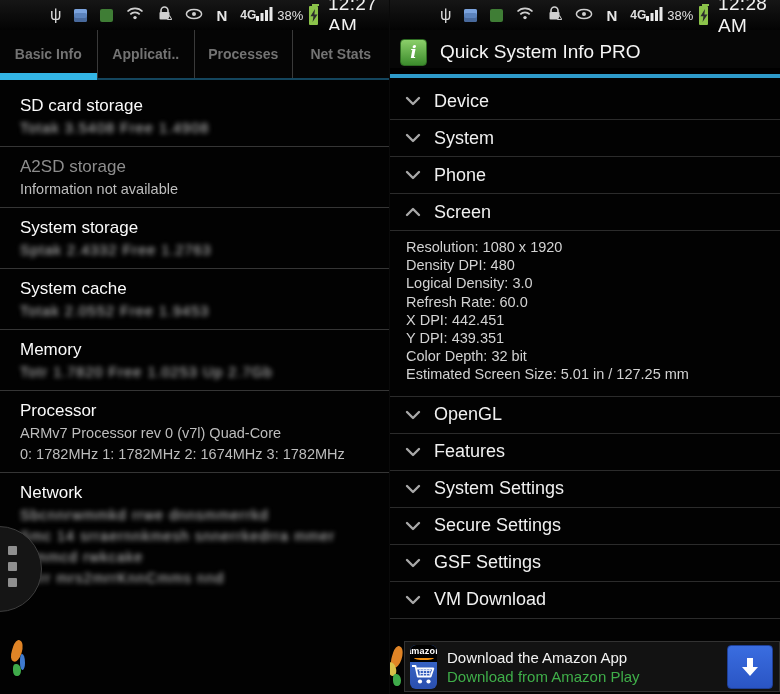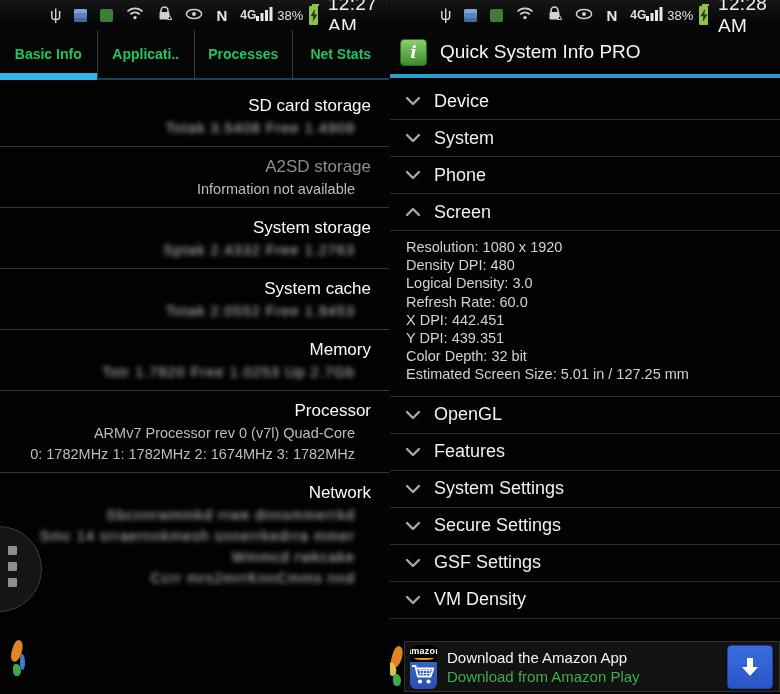--- a/index.html
+++ b/index.html
@@ -20,26 +20,26 @@
   .nfc { font-weight:bold; font-size:15px; color:#e8e8e8; line-height:1; }
   .fourg { font-weight:bold; font-size:12px; color:#e0e0e0; line-height:1; }
   .pct { font-size:13px; color:#e0e0e0; }
   .battery { position:relative; width:13px; height:19px; background:#8bc34a; border-radius:1px; margin-left:2px; }
   .battery::before { content:""; position:absolute; top:-2px; left:3px; width:7px; height:2px; background:#8bc34a; }
   .battery .bolt { position:absolute; inset:0; display:flex; align-items:center; justify-content:center; }
   .sb-time { font-size:19px; color:#f2f2f2; margin-left:6px; letter-spacing:.3px; }
 
   
   .tabbar { position:relative; display:flex; height:50px; background:#050505; border-bottom:2px solid var(--tab_underline_dim,#14465e); }
-  .tab { position:relative; flex:1; display:flex; align-items:center; justify-content:center; color:#22c55e; font-size:14px; font-weight:bold; }
+  .tab { position:relative; flex:1; display:flex; align-items:center; justify-content:center; color:#737373; font-size:14px; font-weight:bold; }
   .tab + .tab { border-left:1px solid #3a3a3a; }
   .tab.selected::after { content:""; position:absolute; left:0; right:0; bottom:-2px; height:7px; background:var(--accent,#33b5e5); }
 
   
-  .left-list { padding:6px 0 0 0;text-align:right; }
+  .left-list { padding:6px 0 0 0; }
   .item { padding:10px 18px 9px 20px; border-bottom:1px solid #353535; }
   .item-title { font-size:17px; color:#fafafa; }
   .item.disabled .item-title { color:#8d8d8d; }
   .item-sub { font-size:14.5px; color:#bdbdbd; margin-top:4px; max-width:335px; line-height:17px; }
   .item-sub.blurred { filter:blur(2.6px); color:#c8c8c8; letter-spacing:1px; white-space:nowrap; overflow:hidden; }
   .item:last-child { border-bottom:none; }
 
   
   .edge-handle { position:absolute; left:-44px; top:526px; width:86px; height:86px; border-radius:50%;
     background:#151515; border:1px solid #3e3e3e; z-index:4; }
@@ -316,21 +316,21 @@
             </svg>
           </span>
           <span class="section-label">GSF Settings</span>
         </div>
         <div class="section-row">
           <span class="chev">
             <svg width="18" height="12" viewBox="0 0 18 12">
               <polyline points="3,3 9,9 15,3" fill="none" stroke="#a8a8a8" stroke-width="2.4" stroke-linecap="round" stroke-linejoin="round"></polyline>
             </svg>
           </span>
-          <span class="section-label">VM Density</span>
+          <span class="section-label">VM Download</span>
         </div>
       </div>
 
     <div class="floating-partial" style="left:-6px; top:644px; z-index:7; width:20px; height:46px;">
       <span class="fp-shape fp-orange" style="left:8px;"></span>
         <span class="fp-shape fp-yellow" style="left:4px; top:18px;"></span>
         <span class="fp-shape fp-green" style="left:9px; top:30px;"></span>
     </div>
 
     <div class="ad">

